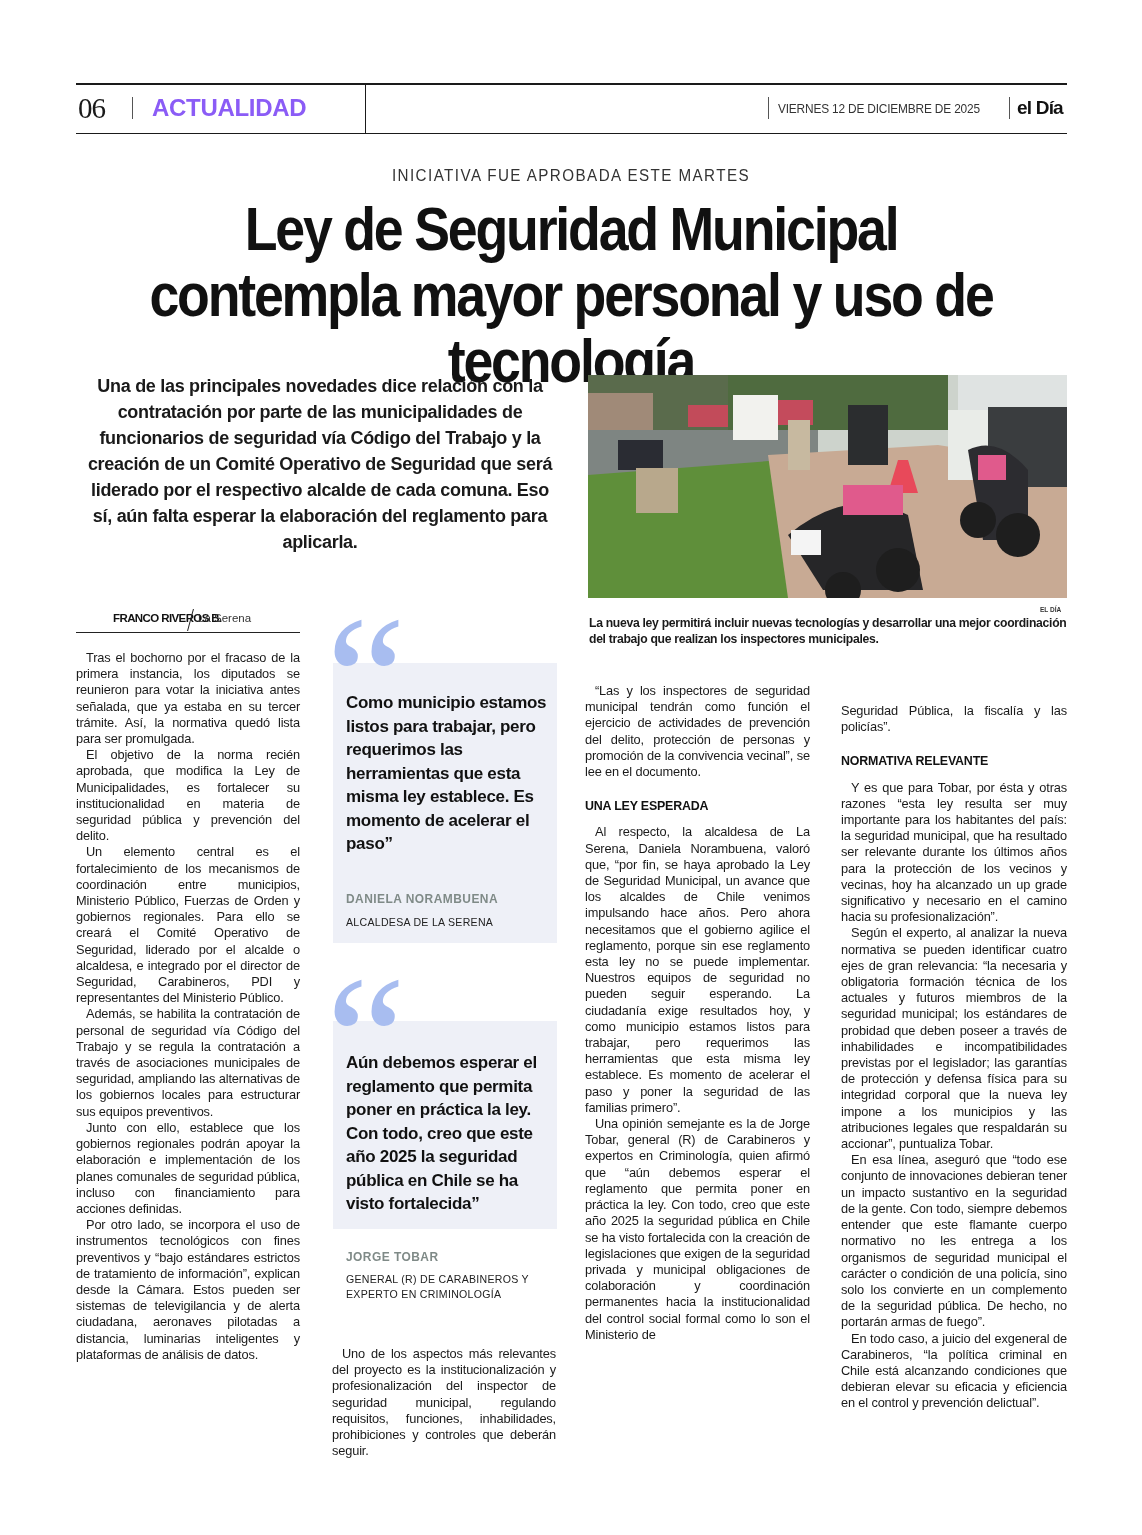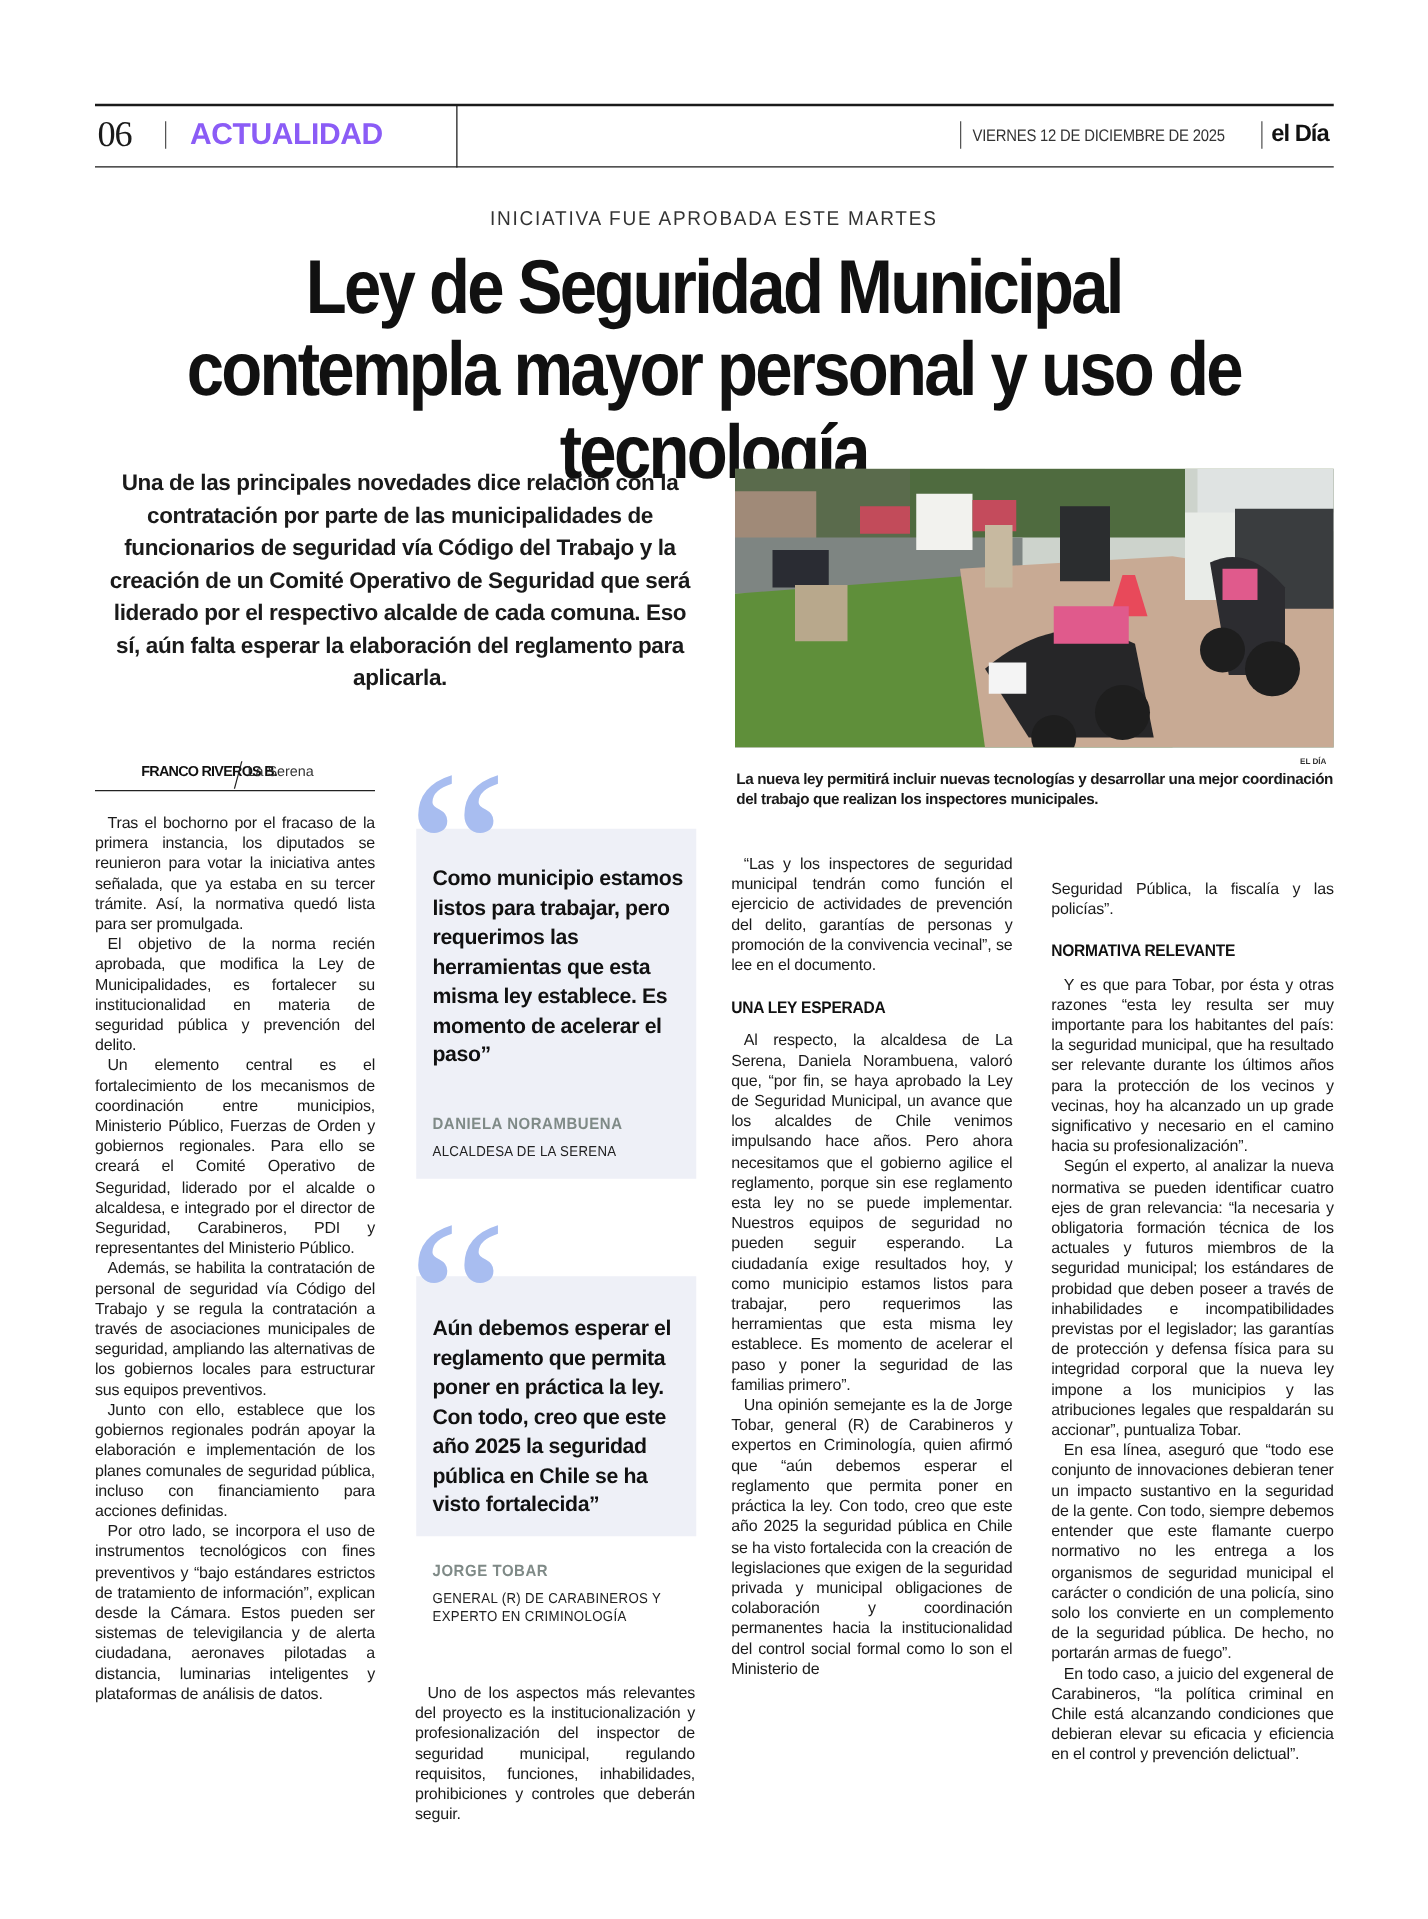--- a/index.html
+++ b/index.html
@@ -134,21 +134,21 @@
   <div class="quote-name">JORGE TOBAR</div>
   <div class="quote-role">GENERAL (R) DE CARABINEROS Y EXPERTO EN CRIMINOLOGÍA</div>
 </div>
 <div class="quote-mark qm2">“</div>
 
 <div class="col c2b">
   <p>Uno de los aspectos más relevantes del proyecto es la institucionalización y profesionalización del inspector de seguridad municipal, regulando requisitos, funciones, inhabilidades, prohibiciones y controles que deberán seguir.</p>
 </div>
 
 <div class="col c3">
-  <p>“Las y los inspectores de seguridad municipal tendrán como función el ejercicio de actividades de prevención del delito, garantías de personas y promoción de la convivencia vecinal”, se lee en el documento.</p>
+  <p>“Las y los inspectores de seguridad municipal tendrán como función el ejercicio de actividades de prevención del delito, protección de personas y promoción de la convivencia vecinal”, se lee en el documento.</p>
   <h3>UNA LEY ESPERADA</h3>
   <p>Al respecto, la alcaldesa de La Serena, Daniela Norambuena, valoró que, “por fin, se haya aprobado la Ley de Seguridad Municipal, un avance que los alcaldes de Chile venimos impulsando hace años. Pero ahora necesitamos que el gobierno agilice el reglamento, porque sin ese reglamento esta ley no se puede implementar. Nuestros equipos de seguridad no pueden seguir esperando. La ciudadanía exige resultados hoy, y como municipio estamos listos para trabajar, pero requerimos las herramientas que esta misma ley establece. Es momento de acelerar el paso y poner la seguridad de las familias primero”.</p>
   <p>Una opinión semejante es la de Jorge Tobar, general (R) de Carabineros y expertos en Criminología, quien afirmó que “aún debemos esperar el reglamento que permita poner en práctica la ley. Con todo, creo que este año 2025 la seguridad pública en Chile se ha visto fortalecida con la creación de legislaciones que exigen de la seguridad privada y municipal obligaciones de colaboración y coordinación permanentes hacia la institucionalidad del control social formal como lo son el Ministerio de</p>
 </div>
 
 <div class="col c4">
   <p style="text-indent:0">Seguridad Pública, la fiscalía y las policías”.</p>
   <h3>NORMATIVA RELEVANTE</h3>
   <p>Y es que para Tobar, por ésta y otras razones “esta ley resulta ser muy importante para los habitantes del país: la seguridad municipal, que ha resultado ser relevante durante los últimos años para la protección de los vecinos y vecinas, hoy ha alcanzado un up grade significativo y necesario en el camino hacia su profesionalización”.</p>
   <p>Según el experto, al analizar la nueva normativa se pueden identificar cuatro ejes de gran relevancia: “la necesaria y obligatoria formación técnica de los actuales y futuros miembros de la seguridad municipal; los estándares de probidad que deben poseer a través de inhabilidades e incompatibilidades previstas por el legislador; las garantías de protección y defensa física para su integridad corporal que la nueva ley impone a los municipios y las atribuciones legales que respaldarán su accionar”, puntualiza Tobar.</p>

